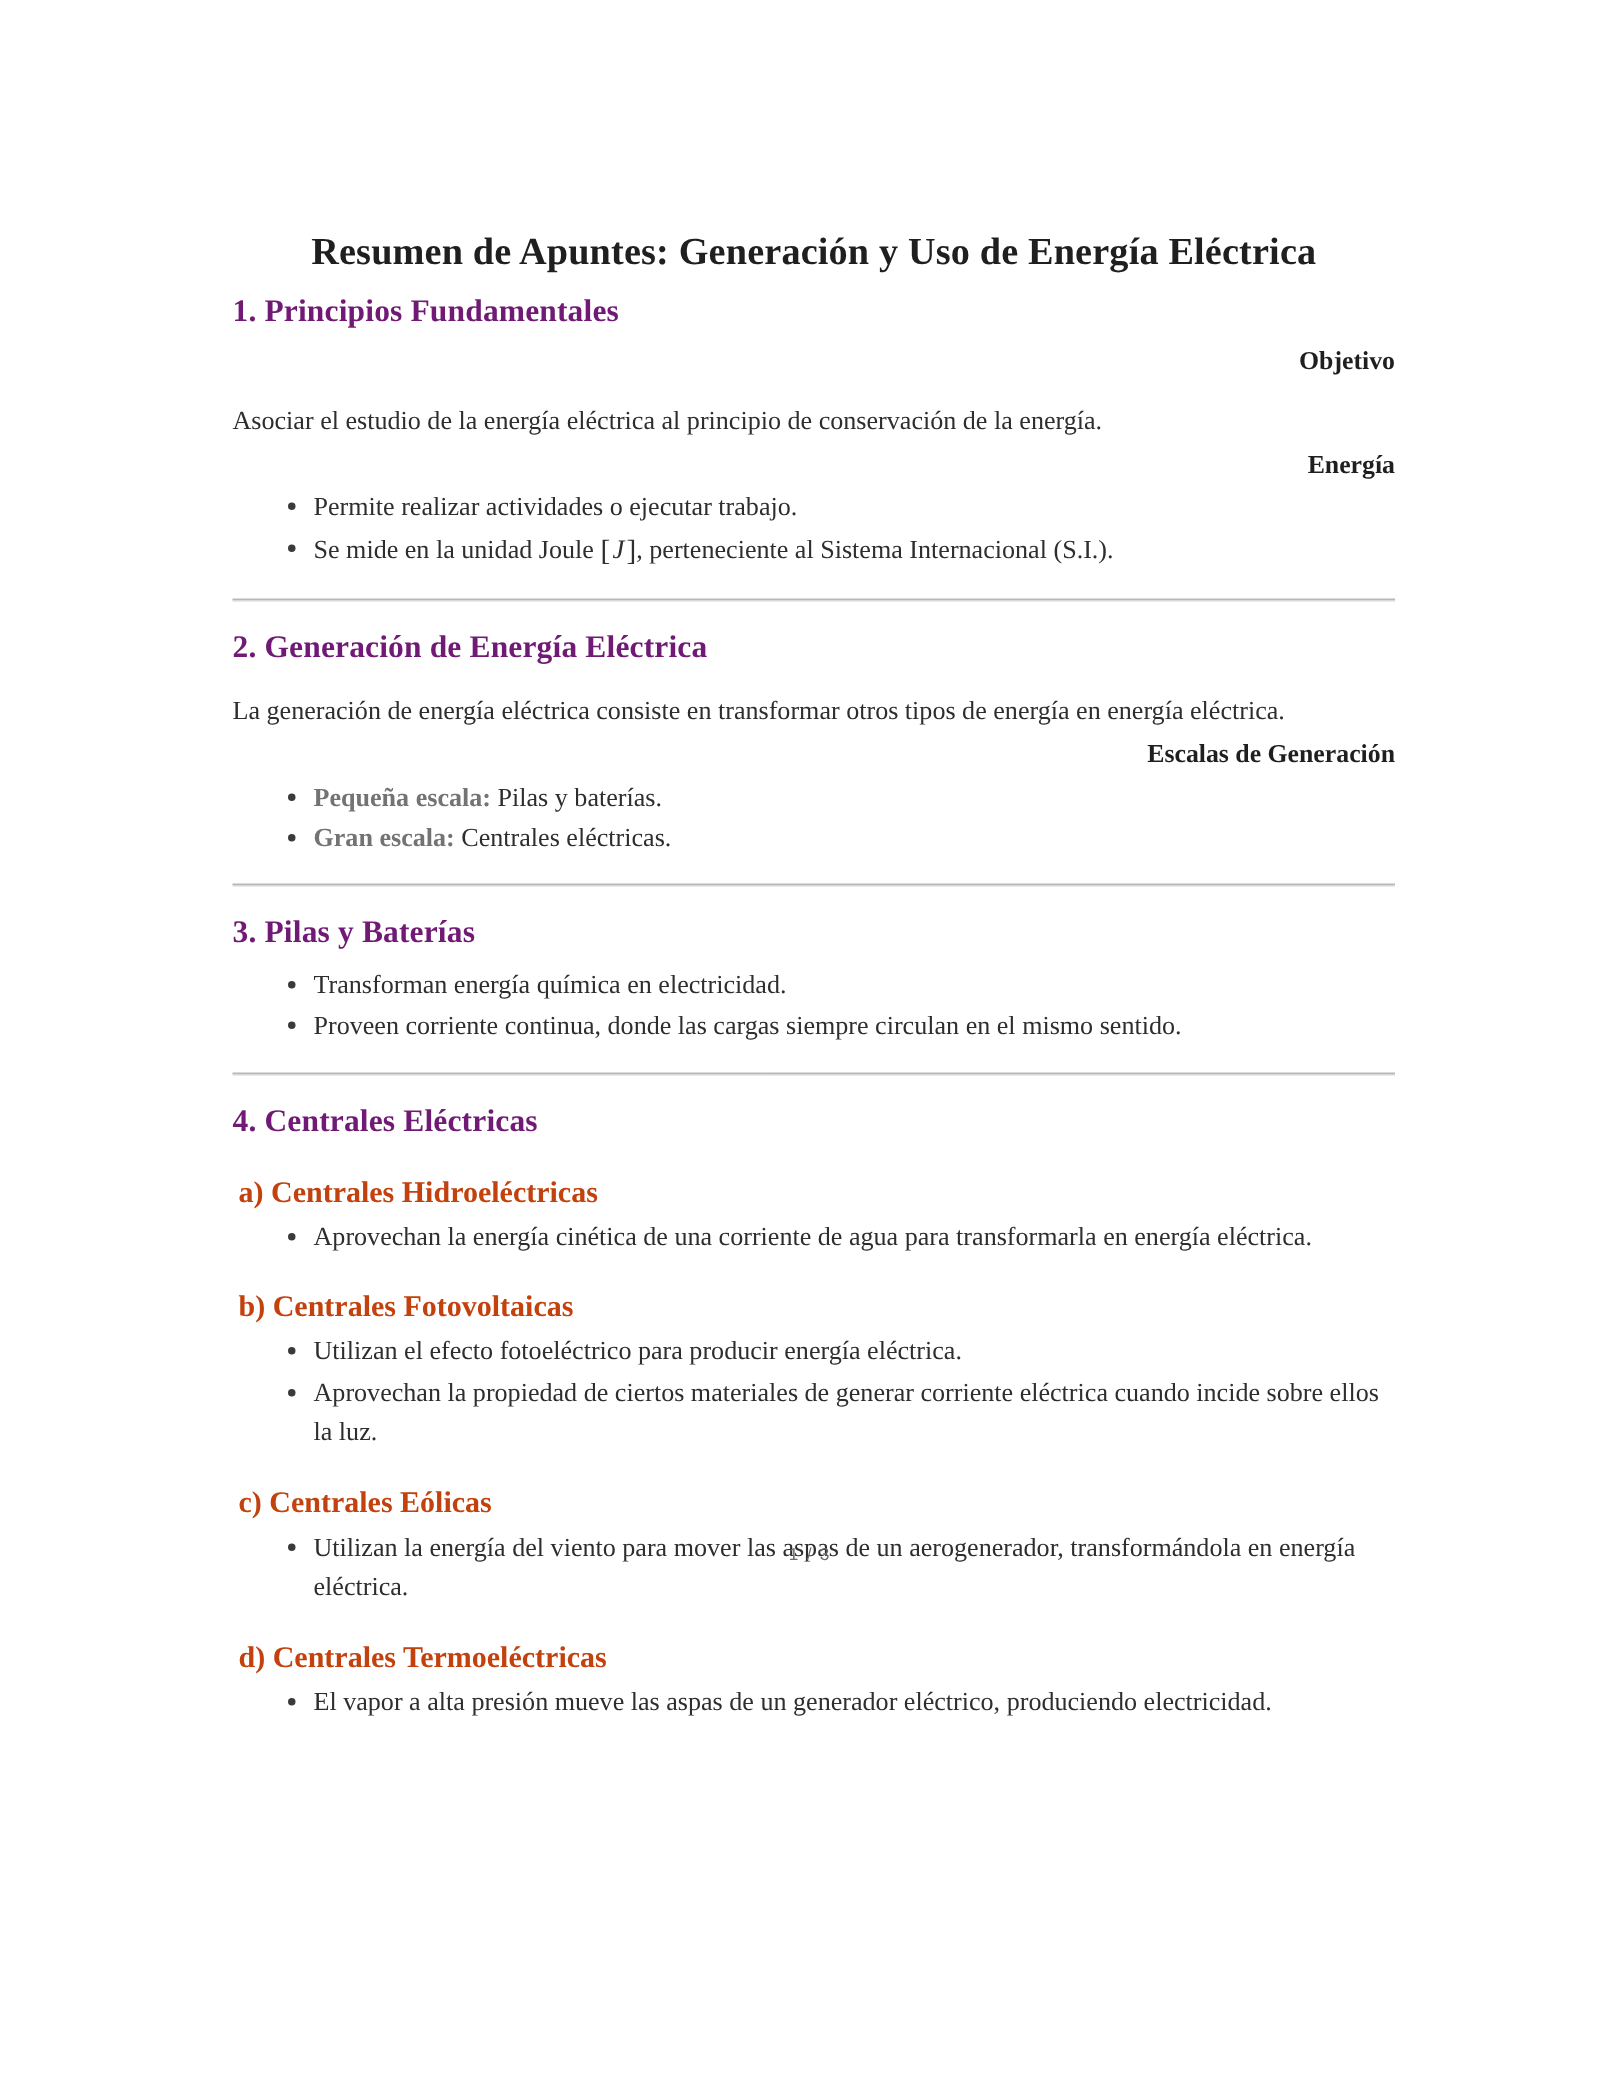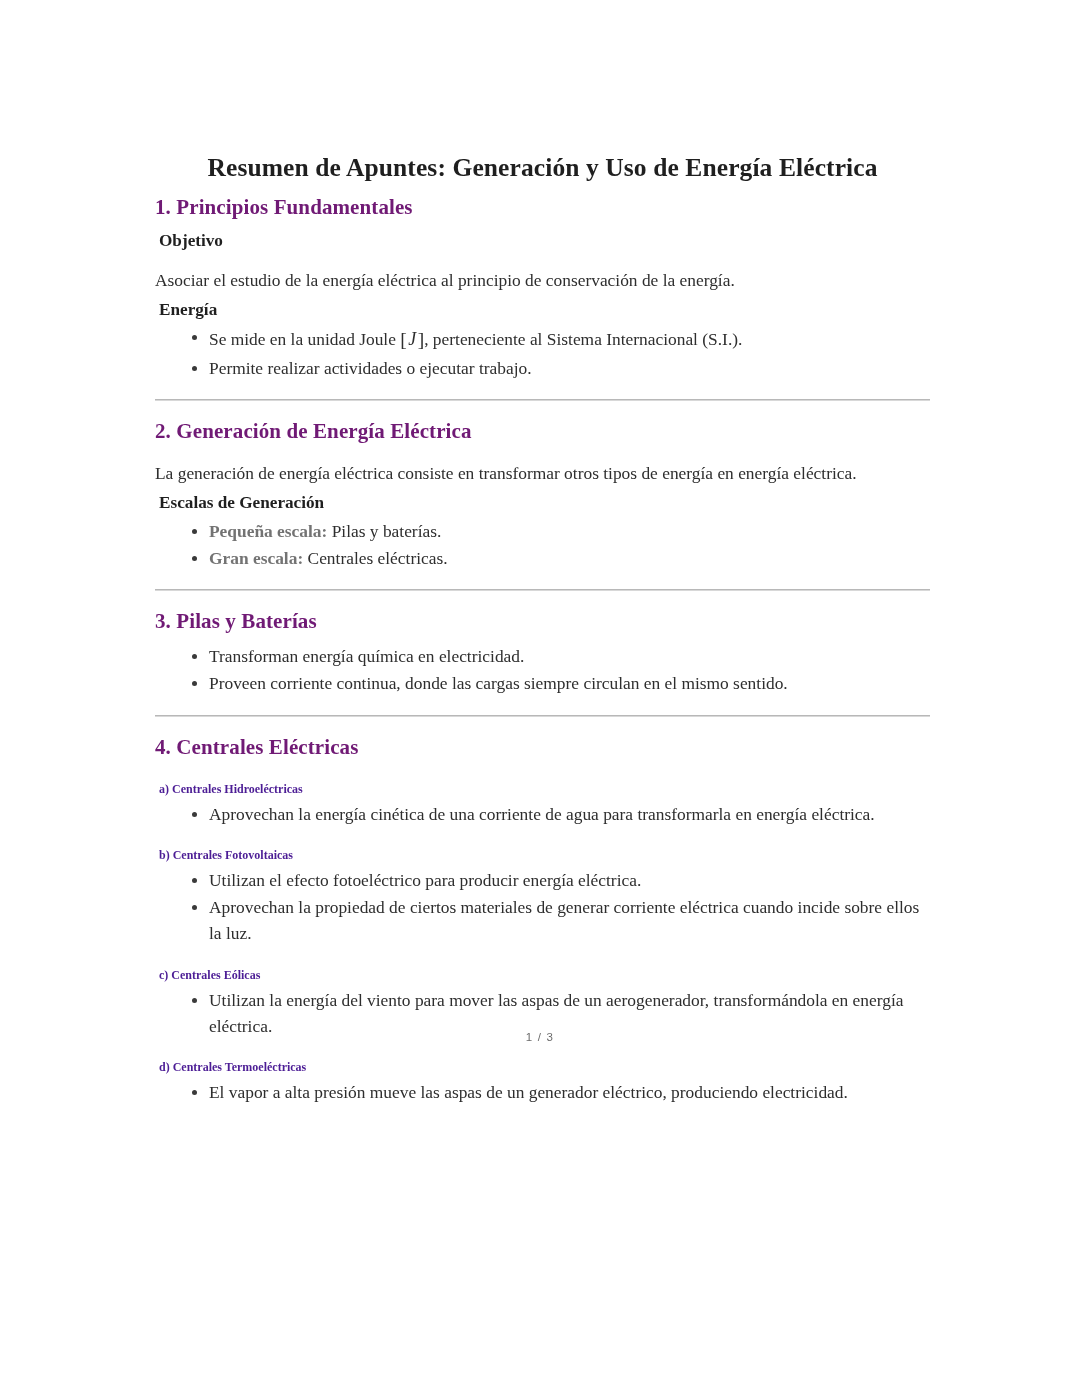--- a/index.html
+++ b/index.html
@@ -51,30 +51,31 @@
     letter-spacing: 0.1px;
   }
 
   h3.sub-title {
     font-size: 17.2px;
     font-weight: 700;
     color: #1f1f1f;
     margin: 6px 0 3px 0;
     line-height: 1.3;
     padding-left: 4px;
+    text-align: right;
   }
 
   h3.sub-title.first {
     margin-top: 9px;
   }
 
   h4.letter-title {
-    font-size: 12px;
-    font-weight: 700;
-    color: #4c1d95;
+    font-size: 20px;
+    font-weight: 700;
+    color: #c2410c;
     margin: 21px 0 3px 0;
     line-height: 1.3;
     padding-left: 4px;
   }
 
   
   p.body-text {
     font-size: 17.4px;
     line-height: 1.52;
     margin: 14px 0 4px 0;
@@ -159,22 +160,22 @@
 
     <h1 class="doc-title">Resumen de Apuntes: Generación y Uso de Energía Eléctrica</h1>
 
     <h2 class="section-title">1. Principios Fundamentales</h2>
 
     <h3 class="sub-title first">Objetivo</h3>
     <p class="body-text">Asociar el estudio de la energía eléctrica al principio de conservación de la energía.</p>
 
     <h3 class="sub-title">Energía</h3>
     <ul class="bullets">
+      <li>Permite realizar actividades o ejecutar trabajo.</li>
       <li><span>Se mide en la unidad Joule </span><span class="math"><span class="brk">[</span><span class="var">J</span><span class="brk">]</span></span><span>, perteneciente al Sistema Internacional (S.I.).</span></li>
-      <li>Permite realizar actividades o ejecutar trabajo.</li>
     </ul>
 
     <hr class="divider">
 
     <h2 class="section-title">2. Generación de Energía Eléctrica</h2>
     <p class="body-text">La generación de energía eléctrica consiste en transformar otros tipos de energía en energía eléctrica.</p>
 
     <h3 class="sub-title">Escalas de Generación</h3>
     <ul class="bullets">
       <li><span class="lead">Pequeña escala:</span><span> Pilas y baterías.</span></li>

